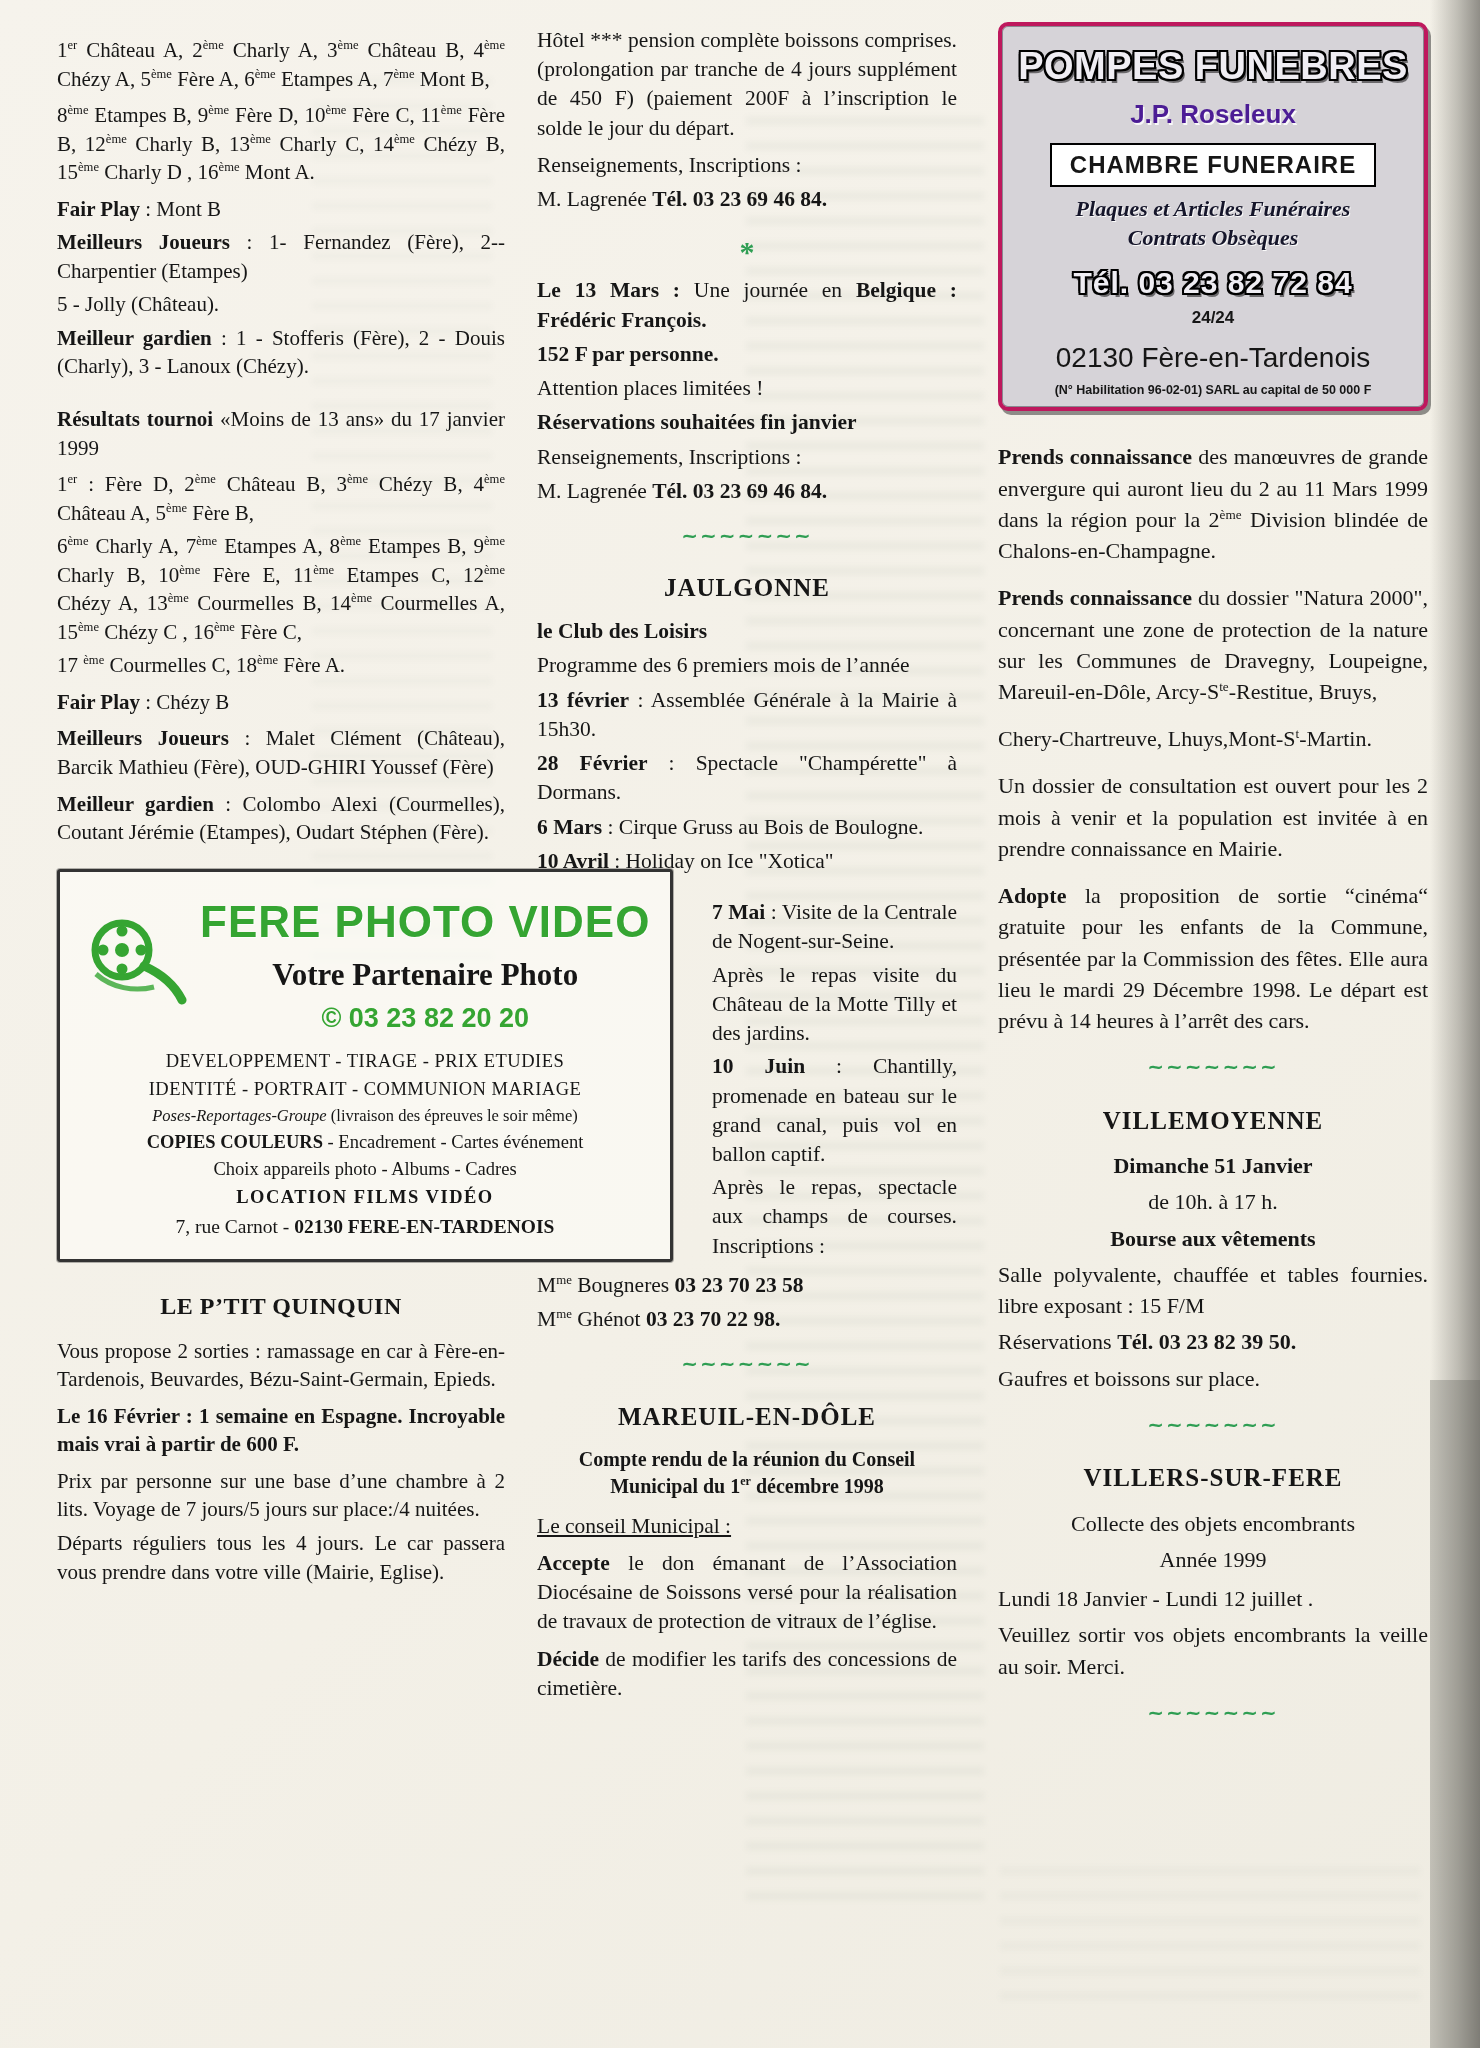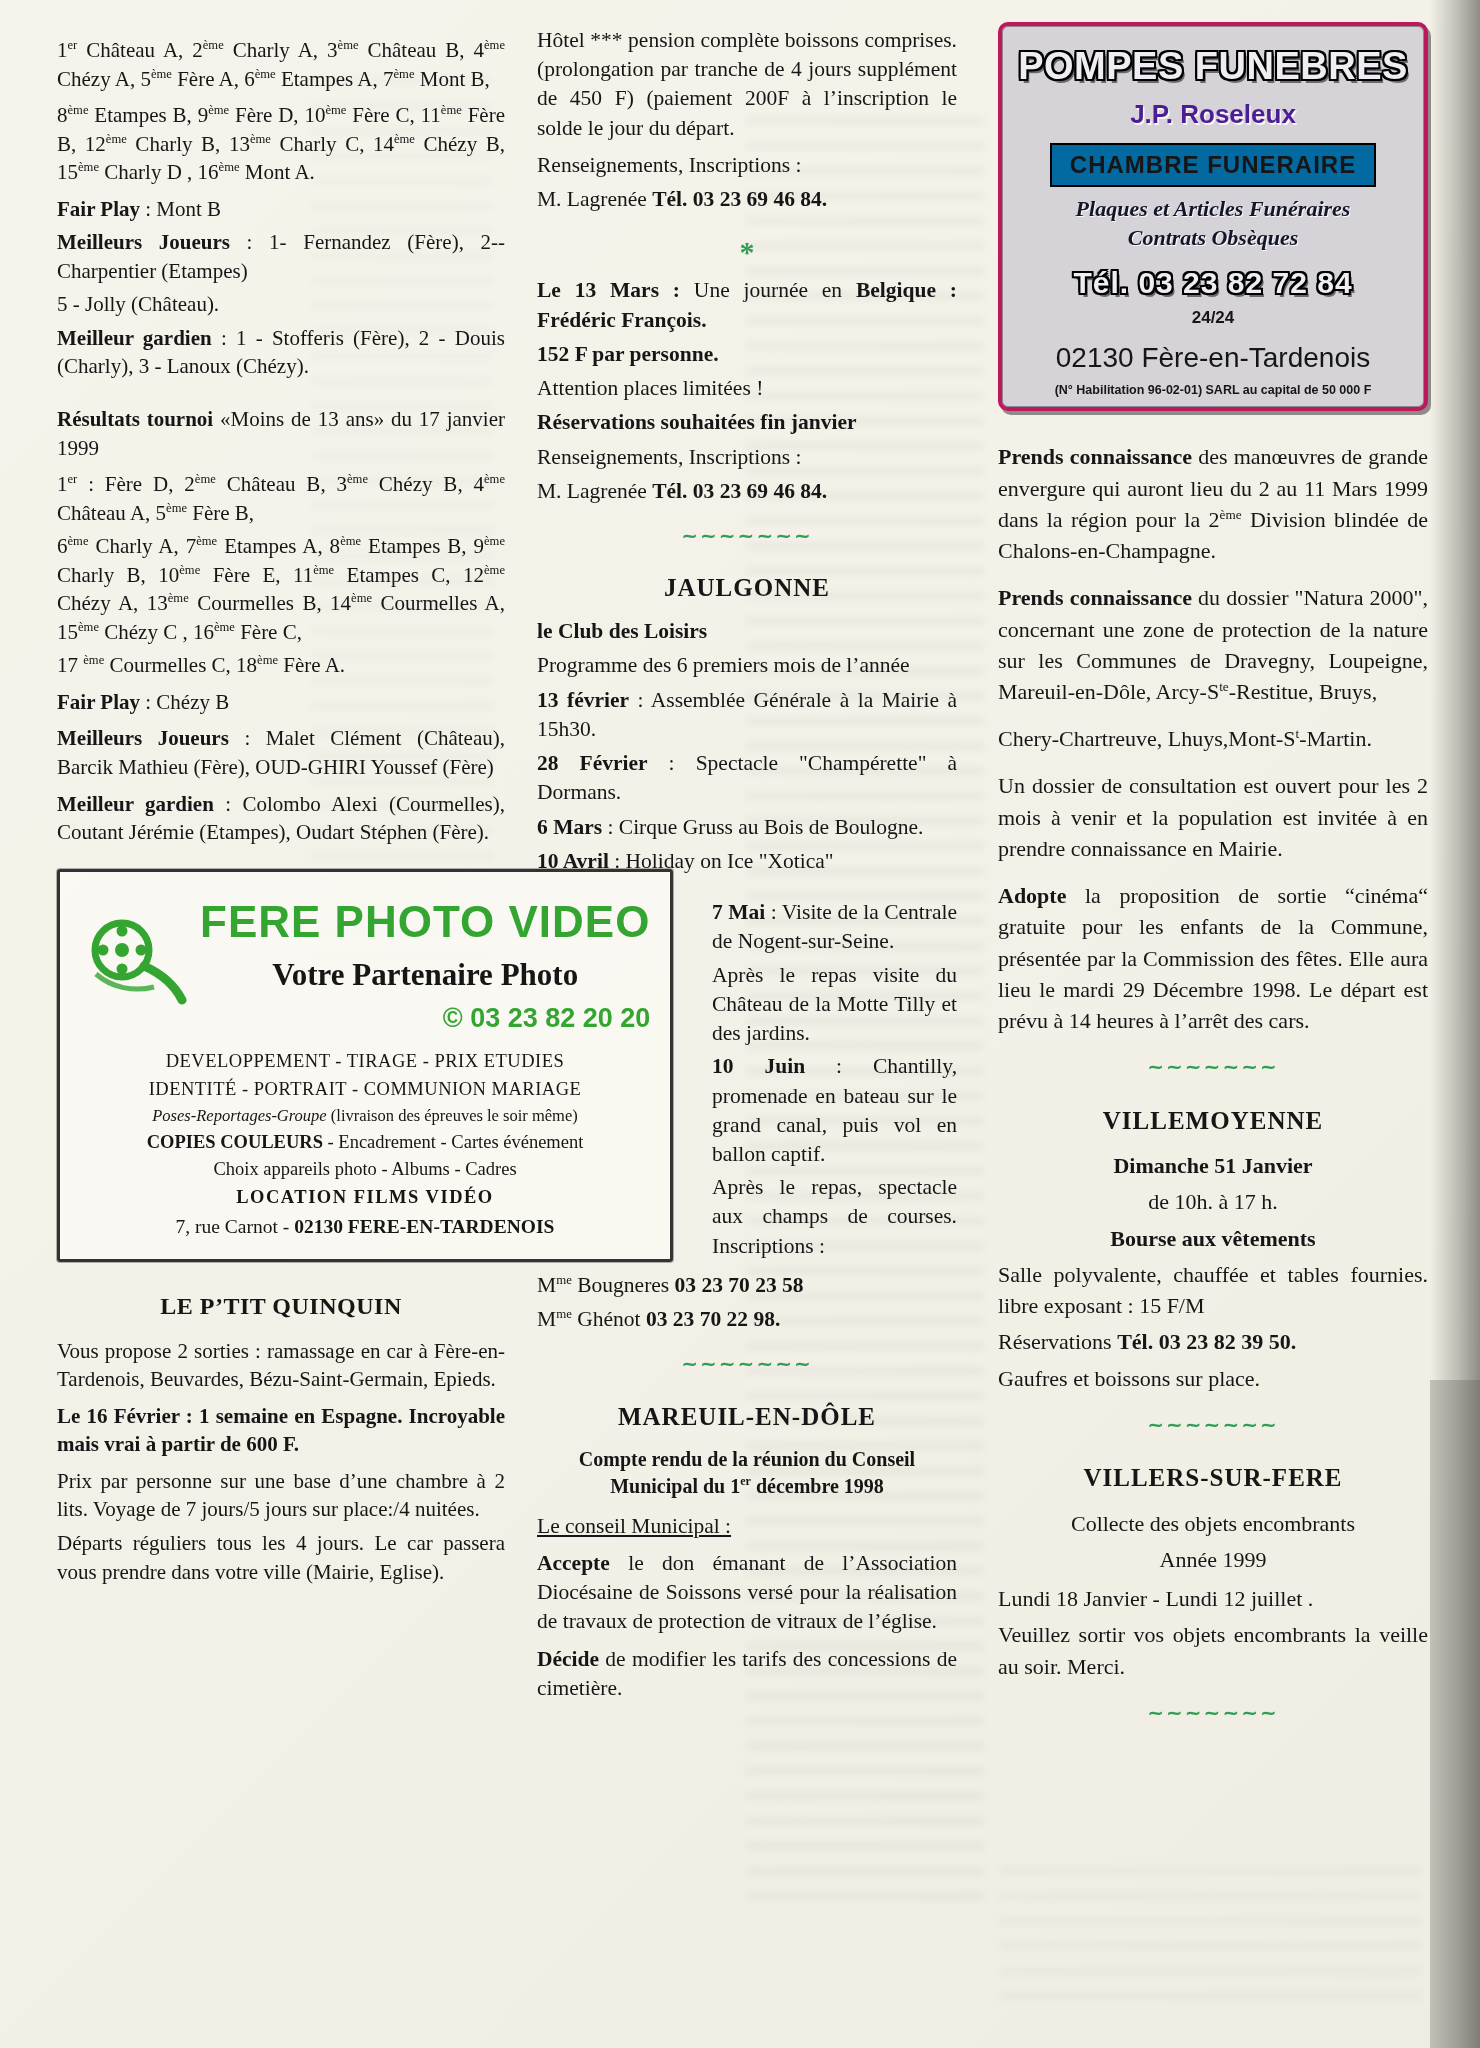--- a/index.html
+++ b/index.html
@@ -36,40 +36,40 @@
   
   .photo-ad{width:616px;border:3px solid #333;border-radius:3px;padding:20px 22px 18px;
     margin:22px 0 28px;background:rgba(253,253,249,.6);box-shadow:0 0 0 1px rgba(50,50,50,.35);}
   .photo-head{display:flex;align-items:center;gap:6px;}
   .reel{flex:0 0 112px;color:var(--photo-green);}
   .photo-titles{flex:1;text-align:center;}
   .photo-title{font-family:"Liberation Sans",sans-serif;font-weight:bold;font-size:44px;
     color:var(--photo-green);letter-spacing:1px;white-space:nowrap;text-shadow:1px 1px 0 rgba(255,255,255,.7);}
   .photo-sub{font-weight:bold;font-size:31px;margin-top:2px;}
   .photo-phone{color:var(--photo-green);font-weight:bold;font-size:27px;margin-top:4px;
-    font-family:"Liberation Sans",sans-serif;text-align:right;}
+    font-family:"Liberation Sans",sans-serif;}
   .photo-lines{text-align:center;margin-top:12px;font-size:18.5px;line-height:1.5;}
   .pl-small{font-size:16.5px;}
   .pl-caps{letter-spacing:.5px;}
   .pl-loc{letter-spacing:1.5px;}
   .pl-addr{font-size:19.5px;}
   .q-h{font-size:24px;font-weight:bold;text-align:center;margin:10px 0 14px;letter-spacing:.5px;}
 
   
   .funeral-ad{width:100%;border:4px solid #be185d;border-radius:10px;background:#d6d3d8;
     padding:14px 10px 8px;text-align:center;margin-bottom:30px;
     box-shadow:3px 4px 0 rgba(40,40,40,.5), inset 0 0 0 1px #8a8890;}
   .fun-title{font-family:"Liberation Sans",sans-serif;font-weight:bold;font-size:38px;
     letter-spacing:.5px;white-space:nowrap;}
   .outl{color:#efedf3;text-shadow:-2px -2px 0 #000,-2px 0 0 #000,-2px 2px 0 #000,0 -2px 0 #000,
     0 2px 0 #000,2px -2px 0 #000,2px 0 0 #000,2px 2px 0 #000,3px 4px 0 rgba(0,0,0,.5);}
   .fun-owner{font-family:"Liberation Sans",sans-serif;font-weight:bold;font-size:26px;color:#4c1d95;
     text-shadow:1.5px 1.5px 0 rgba(255,255,255,.85);margin-top:2px;}
   .fun-box-wrap{margin:10px 0 8px;}
-  .fun-box{display:inline-block;background:#0369a1;border:2px solid #000;padding:3px 18px;
+  .fun-box{display:inline-block;background:#ffffff;border:2px solid #000;padding:3px 18px;
     font-family:"Liberation Sans",sans-serif;font-weight:bold;font-size:24px;letter-spacing:1px;}
   .fun-tag{font-style:italic;font-weight:bold;font-size:22px;color:#15152a;
     text-shadow:1px 1px 0 rgba(255,255,255,.9);line-height:1.3;}
   .fun-phone{font-family:"Liberation Sans",sans-serif;font-weight:bold;font-size:30px;
     letter-spacing:1px;margin-top:10px;white-space:nowrap;}
   .fun-hours{font-family:"Liberation Sans",sans-serif;font-weight:bold;font-size:17px;margin-top:1px;}
   .fun-city{font-family:"Liberation Sans",sans-serif;font-weight:normal;font-size:28px;margin-top:8px;}
   .fun-legal{font-family:"Liberation Sans",sans-serif;font-weight:bold;font-size:12.5px;margin-top:4px;}
 
   

